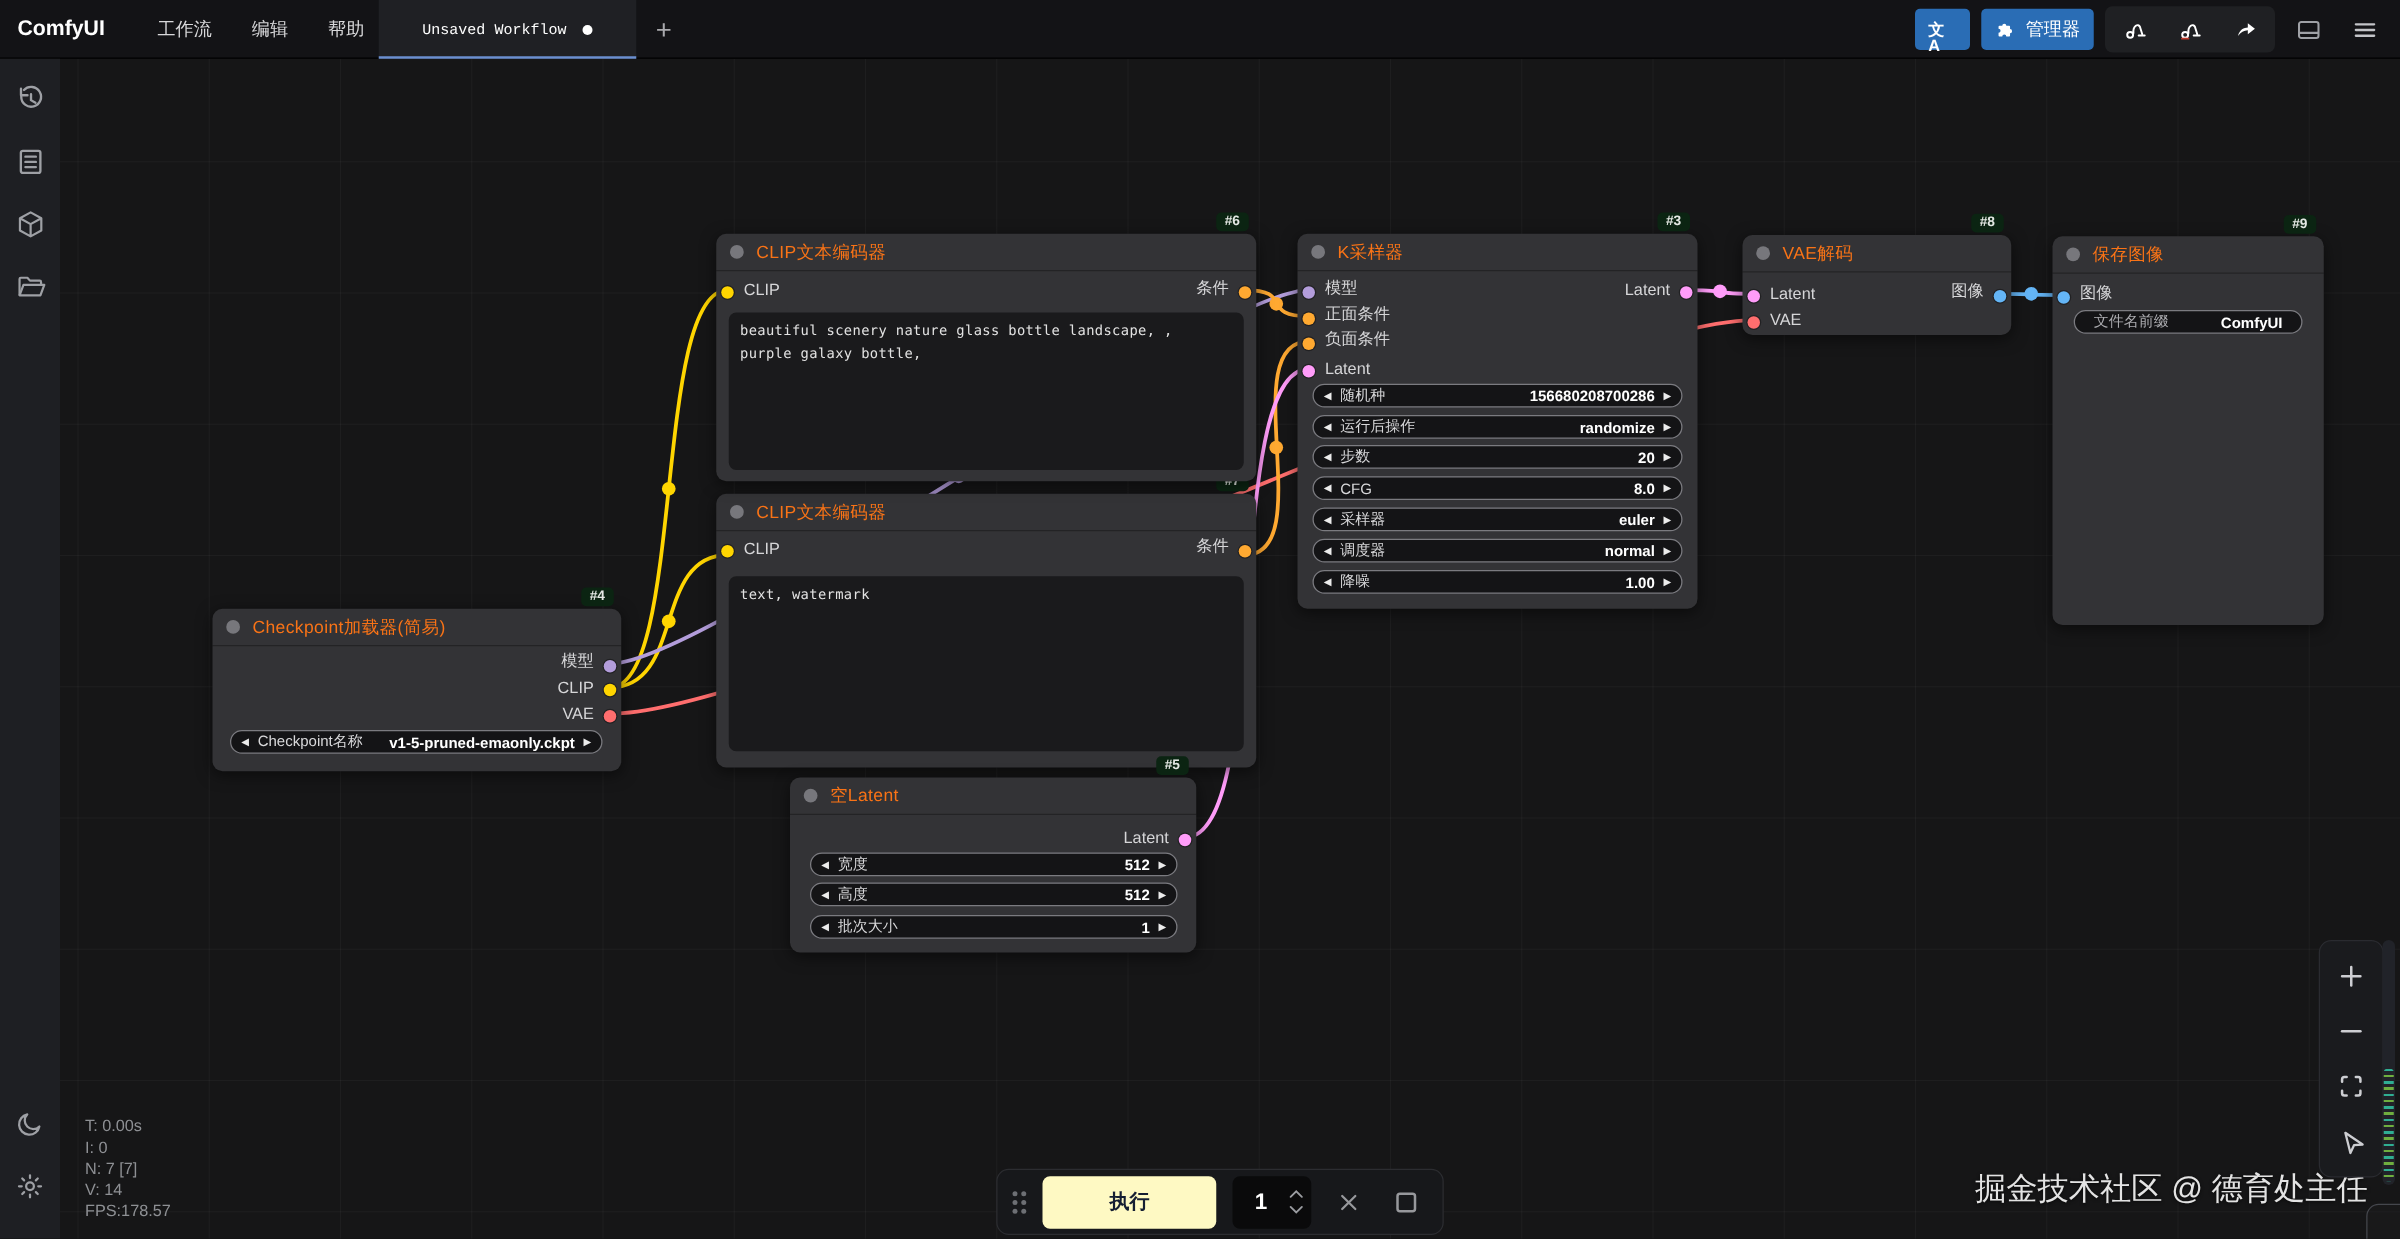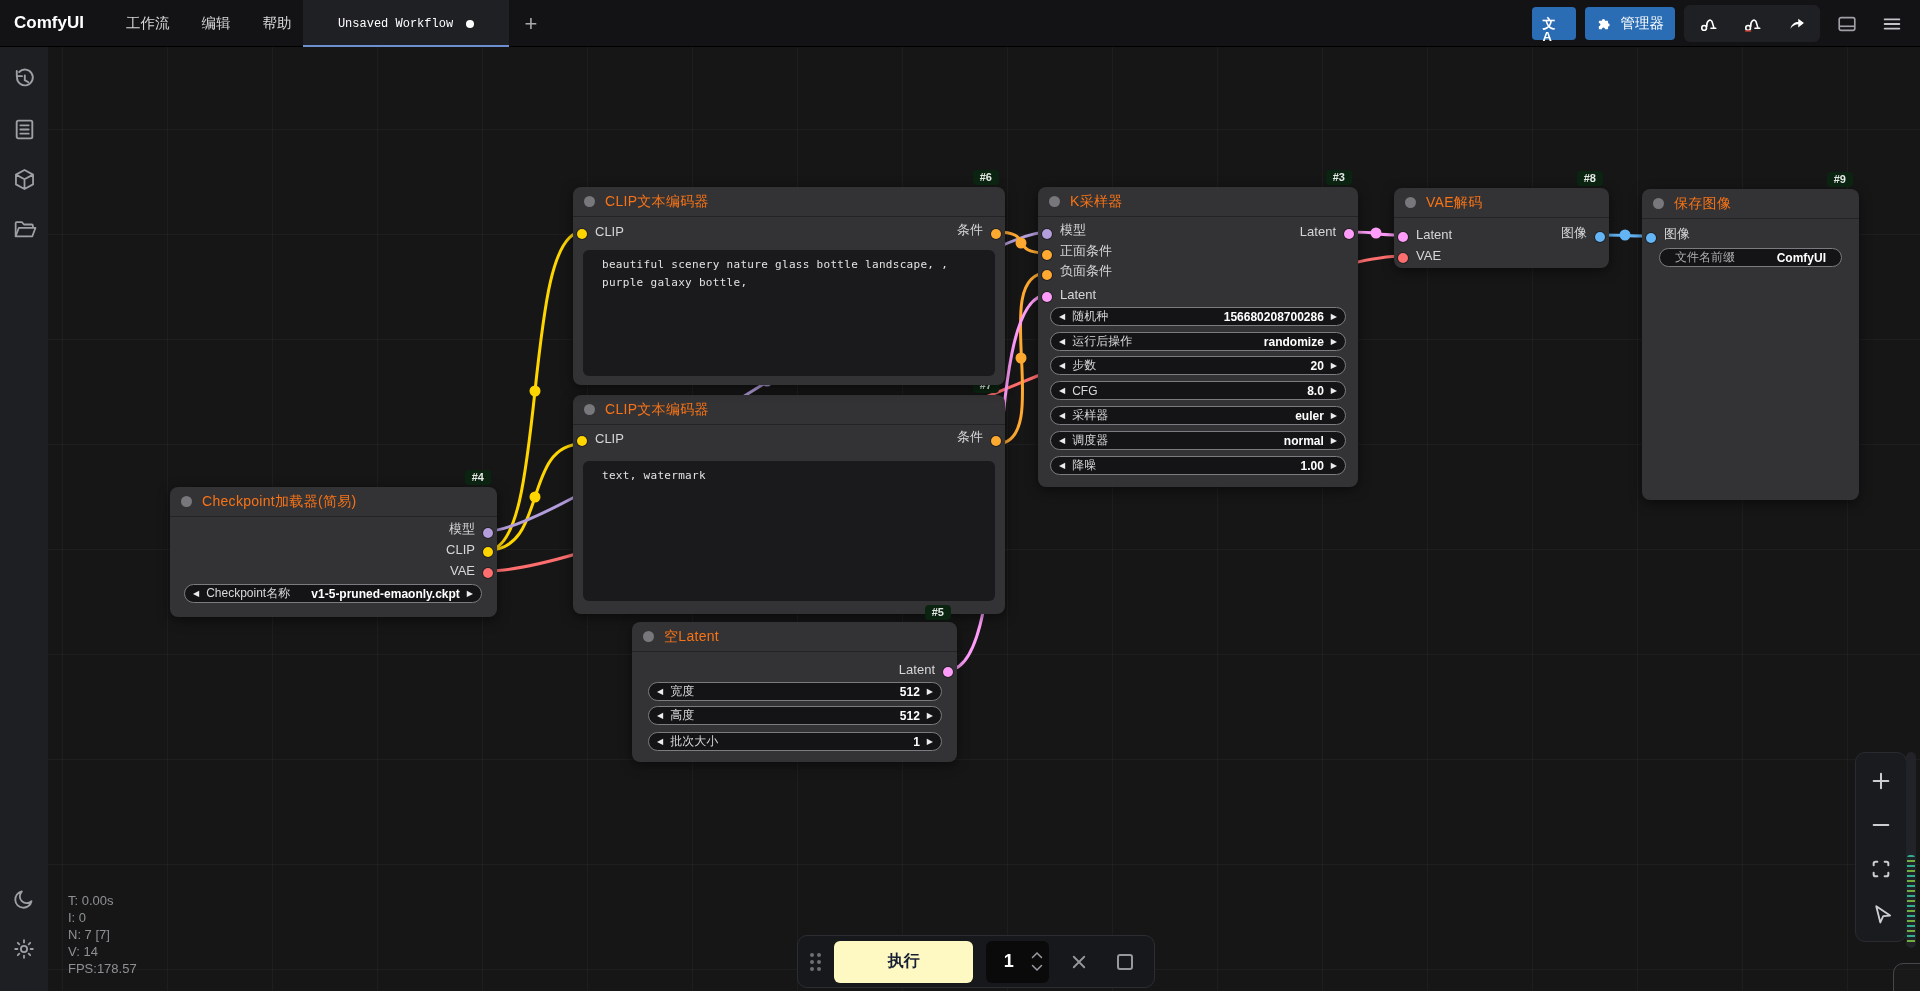--- a/index.html
+++ b/index.html
@@ -29,21 +29,21 @@
   .slot.in  { left:4px; }
   .slot.out { right:4px; flex-direction:row-reverse; }
   .dot { width:10px; height:10px; border-radius:50%; box-shadow:0 0 0 1px rgba(0,0,0,.35); flex:none; }
   .pill { position:absolute; height:19px; background:#141416; border:1px solid #7b7b80;
           border-radius:10px; display:flex; align-items:center; padding:0 8px; font-size:12px; }
   .pill .arr { font-size:8px; color:#ececec; line-height:1; }
   .pill .lbl { margin-left:7px; color:#d8d8da; white-space:nowrap; }
   .pill .lbl.dim { color:#ababaf; }
   .pill .val { margin-left:auto; margin-right:7px; color:#fff; font-weight:bold; white-space:nowrap; }
   .prompt { position:absolute; left:10px; right:10px; background:#1a1a1c; border-radius:6px;
-            padding:6px 19px; font:11px/1.65 "DejaVu Sans Mono","Liberation Mono",monospace;
+            padding:6px 9px; font:11px/1.65 "DejaVu Sans Mono","Liberation Mono",monospace;
             color:#e2e2e2; overflow:hidden; letter-spacing:.3px; }
 
   
   .topbar { position:absolute; left:0; top:0; width:1920px; height:47px; background:#131316;
             z-index:60; display:flex; align-items:center; border-bottom:1px solid #000; }
   .logo { font-size:17px; font-weight:bold; color:#fff; margin:0 26px 0 14px; }
   .menu-item { font-size:14.5px; color:#d8d8da; padding:8px 16px; cursor:default; }
   .wtab { position:absolute; left:303px; top:0; width:206px; height:47px; background:#1f2024;
           display:flex; align-items:center; justify-content:center; gap:13px; }
   .wtab::after { content:""; position:absolute; left:0; right:0; bottom:0; height:2px; background:#6b8fd0; }
@@ -327,20 +327,21 @@
   </div>
 
   <div class="stats">
     <div>T: 0.00s</div>
     <div>I: 0</div>
     <div>N: 7 [7]</div>
     <div>V: 14</div>
     <div>FPS:178.57</div>
   </div>
 
+  <div class="watermark">掘金技术社区 @ 德育处主任</div>
 
   <div class="queuebar">
     <div class="qhandle">
       <i></i>
         <i></i>
         <i></i>
         <i></i>
         <i></i>
         <i></i>
     </div>

